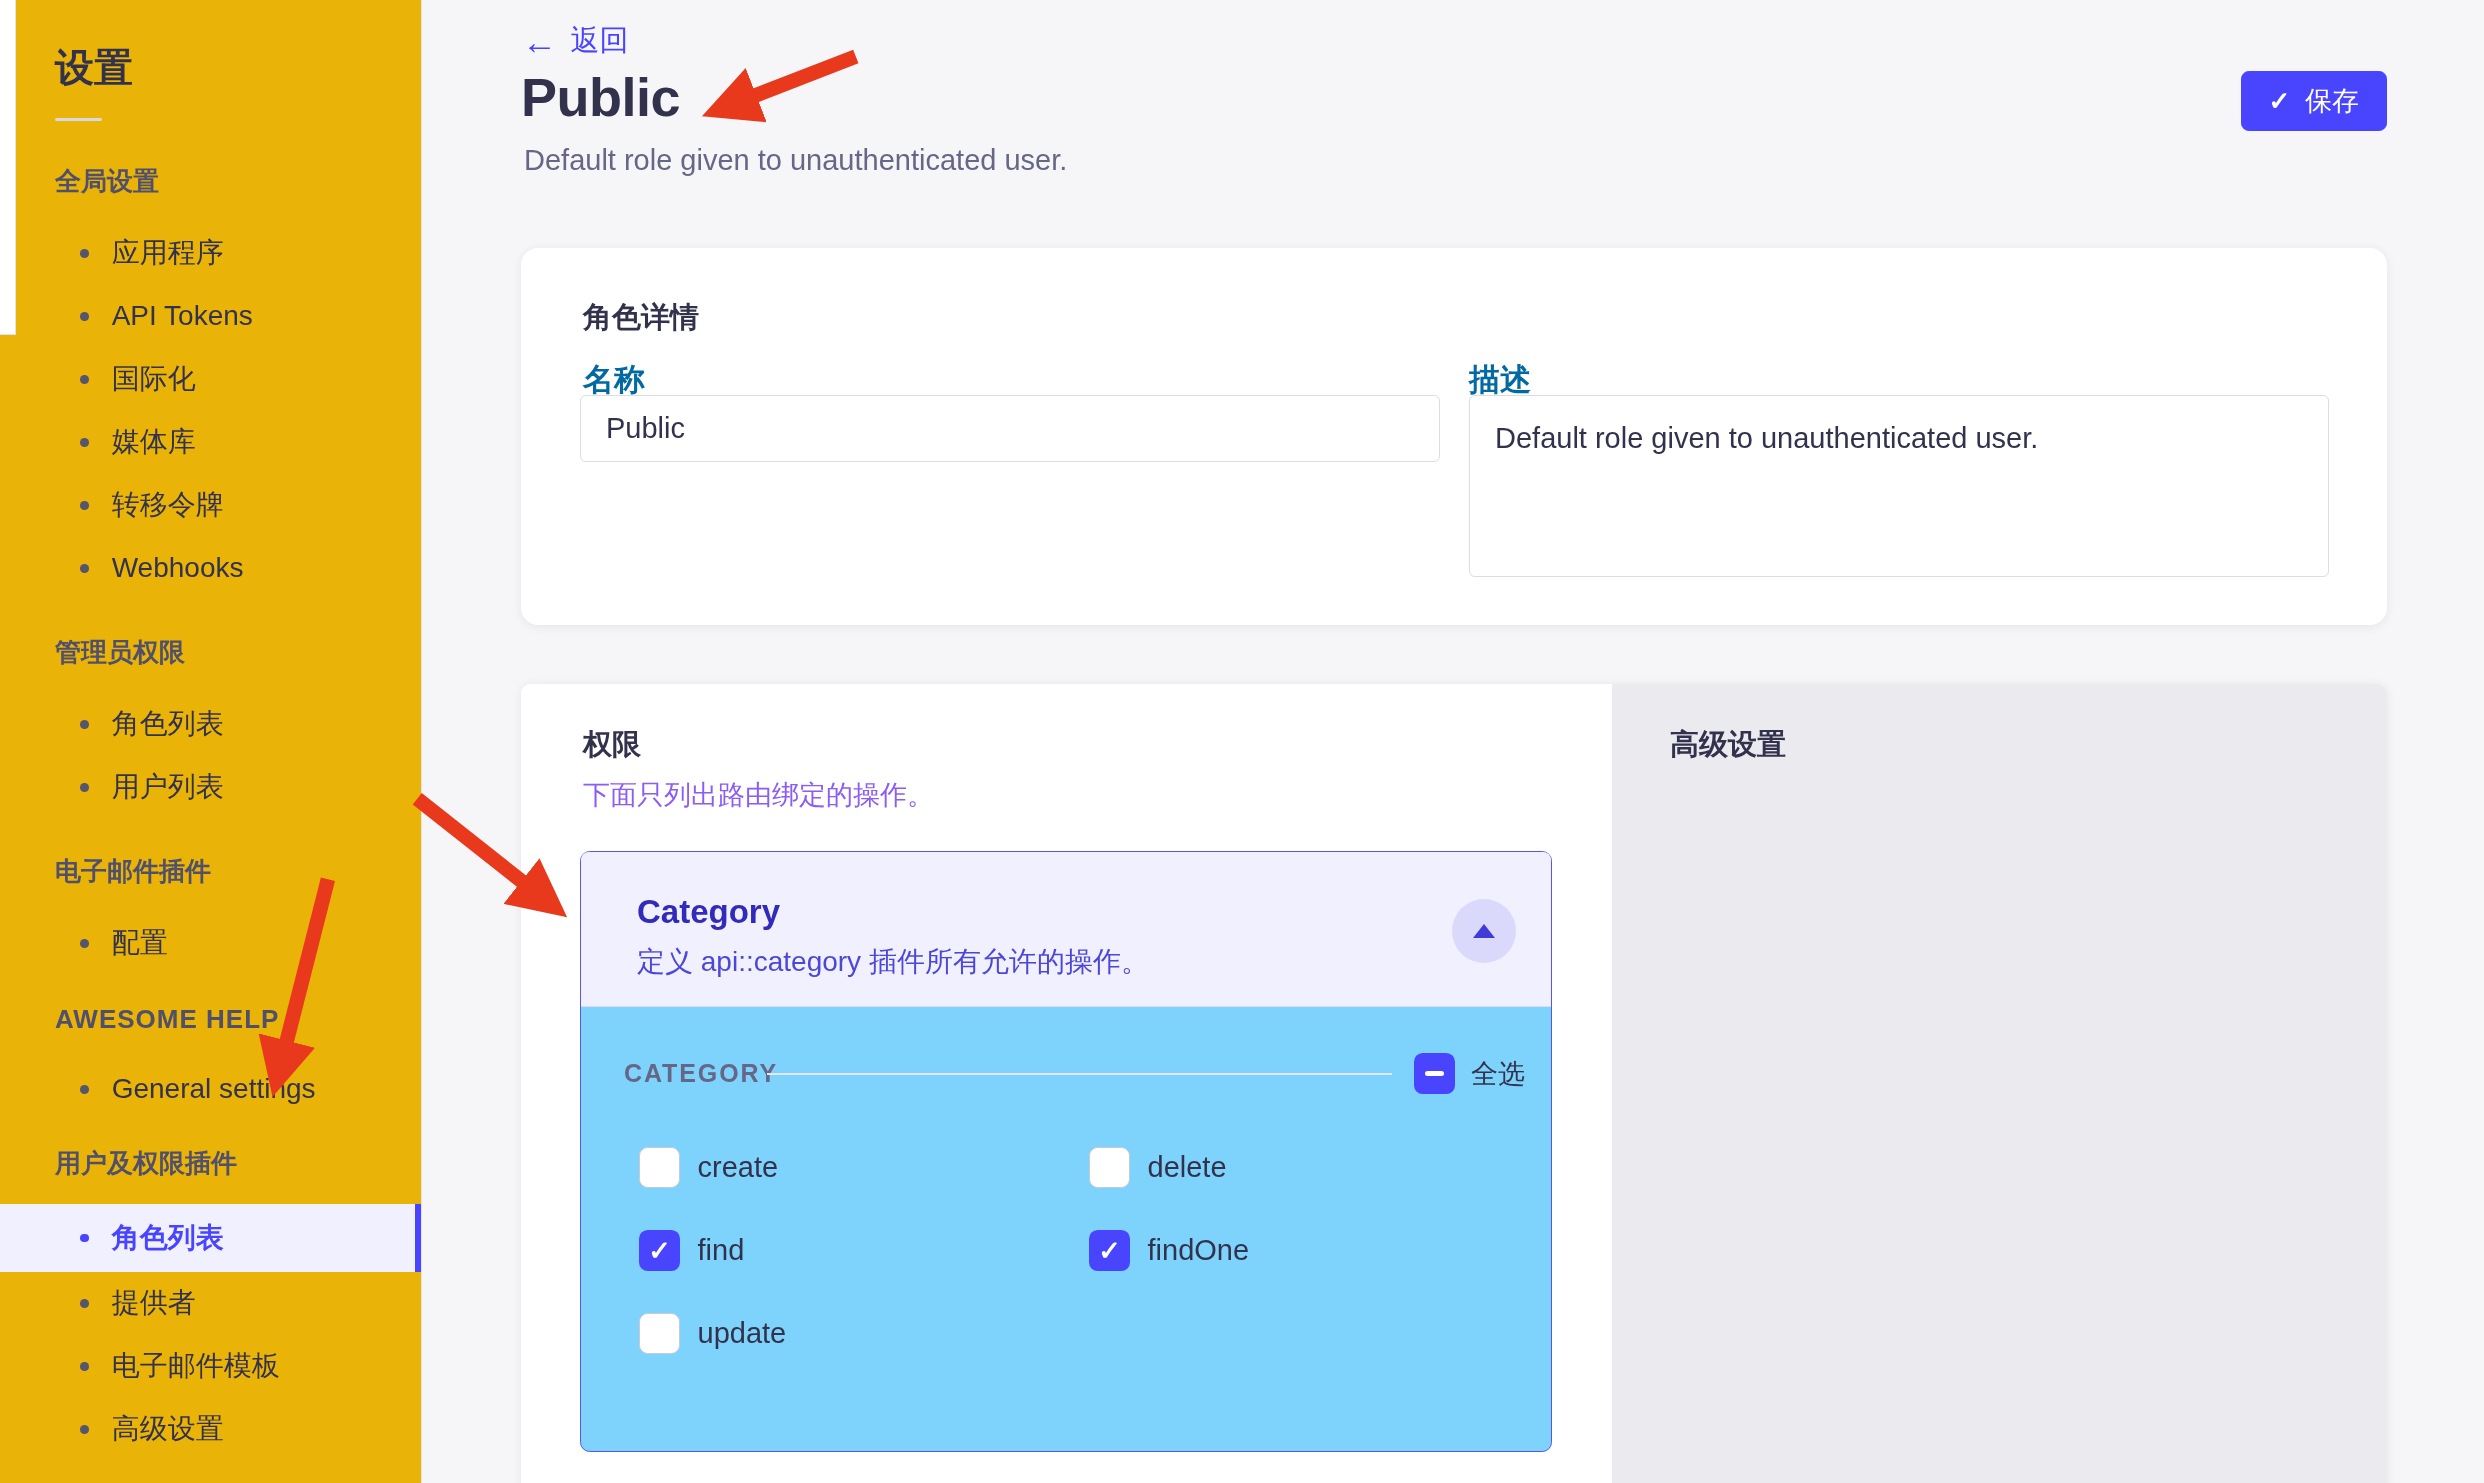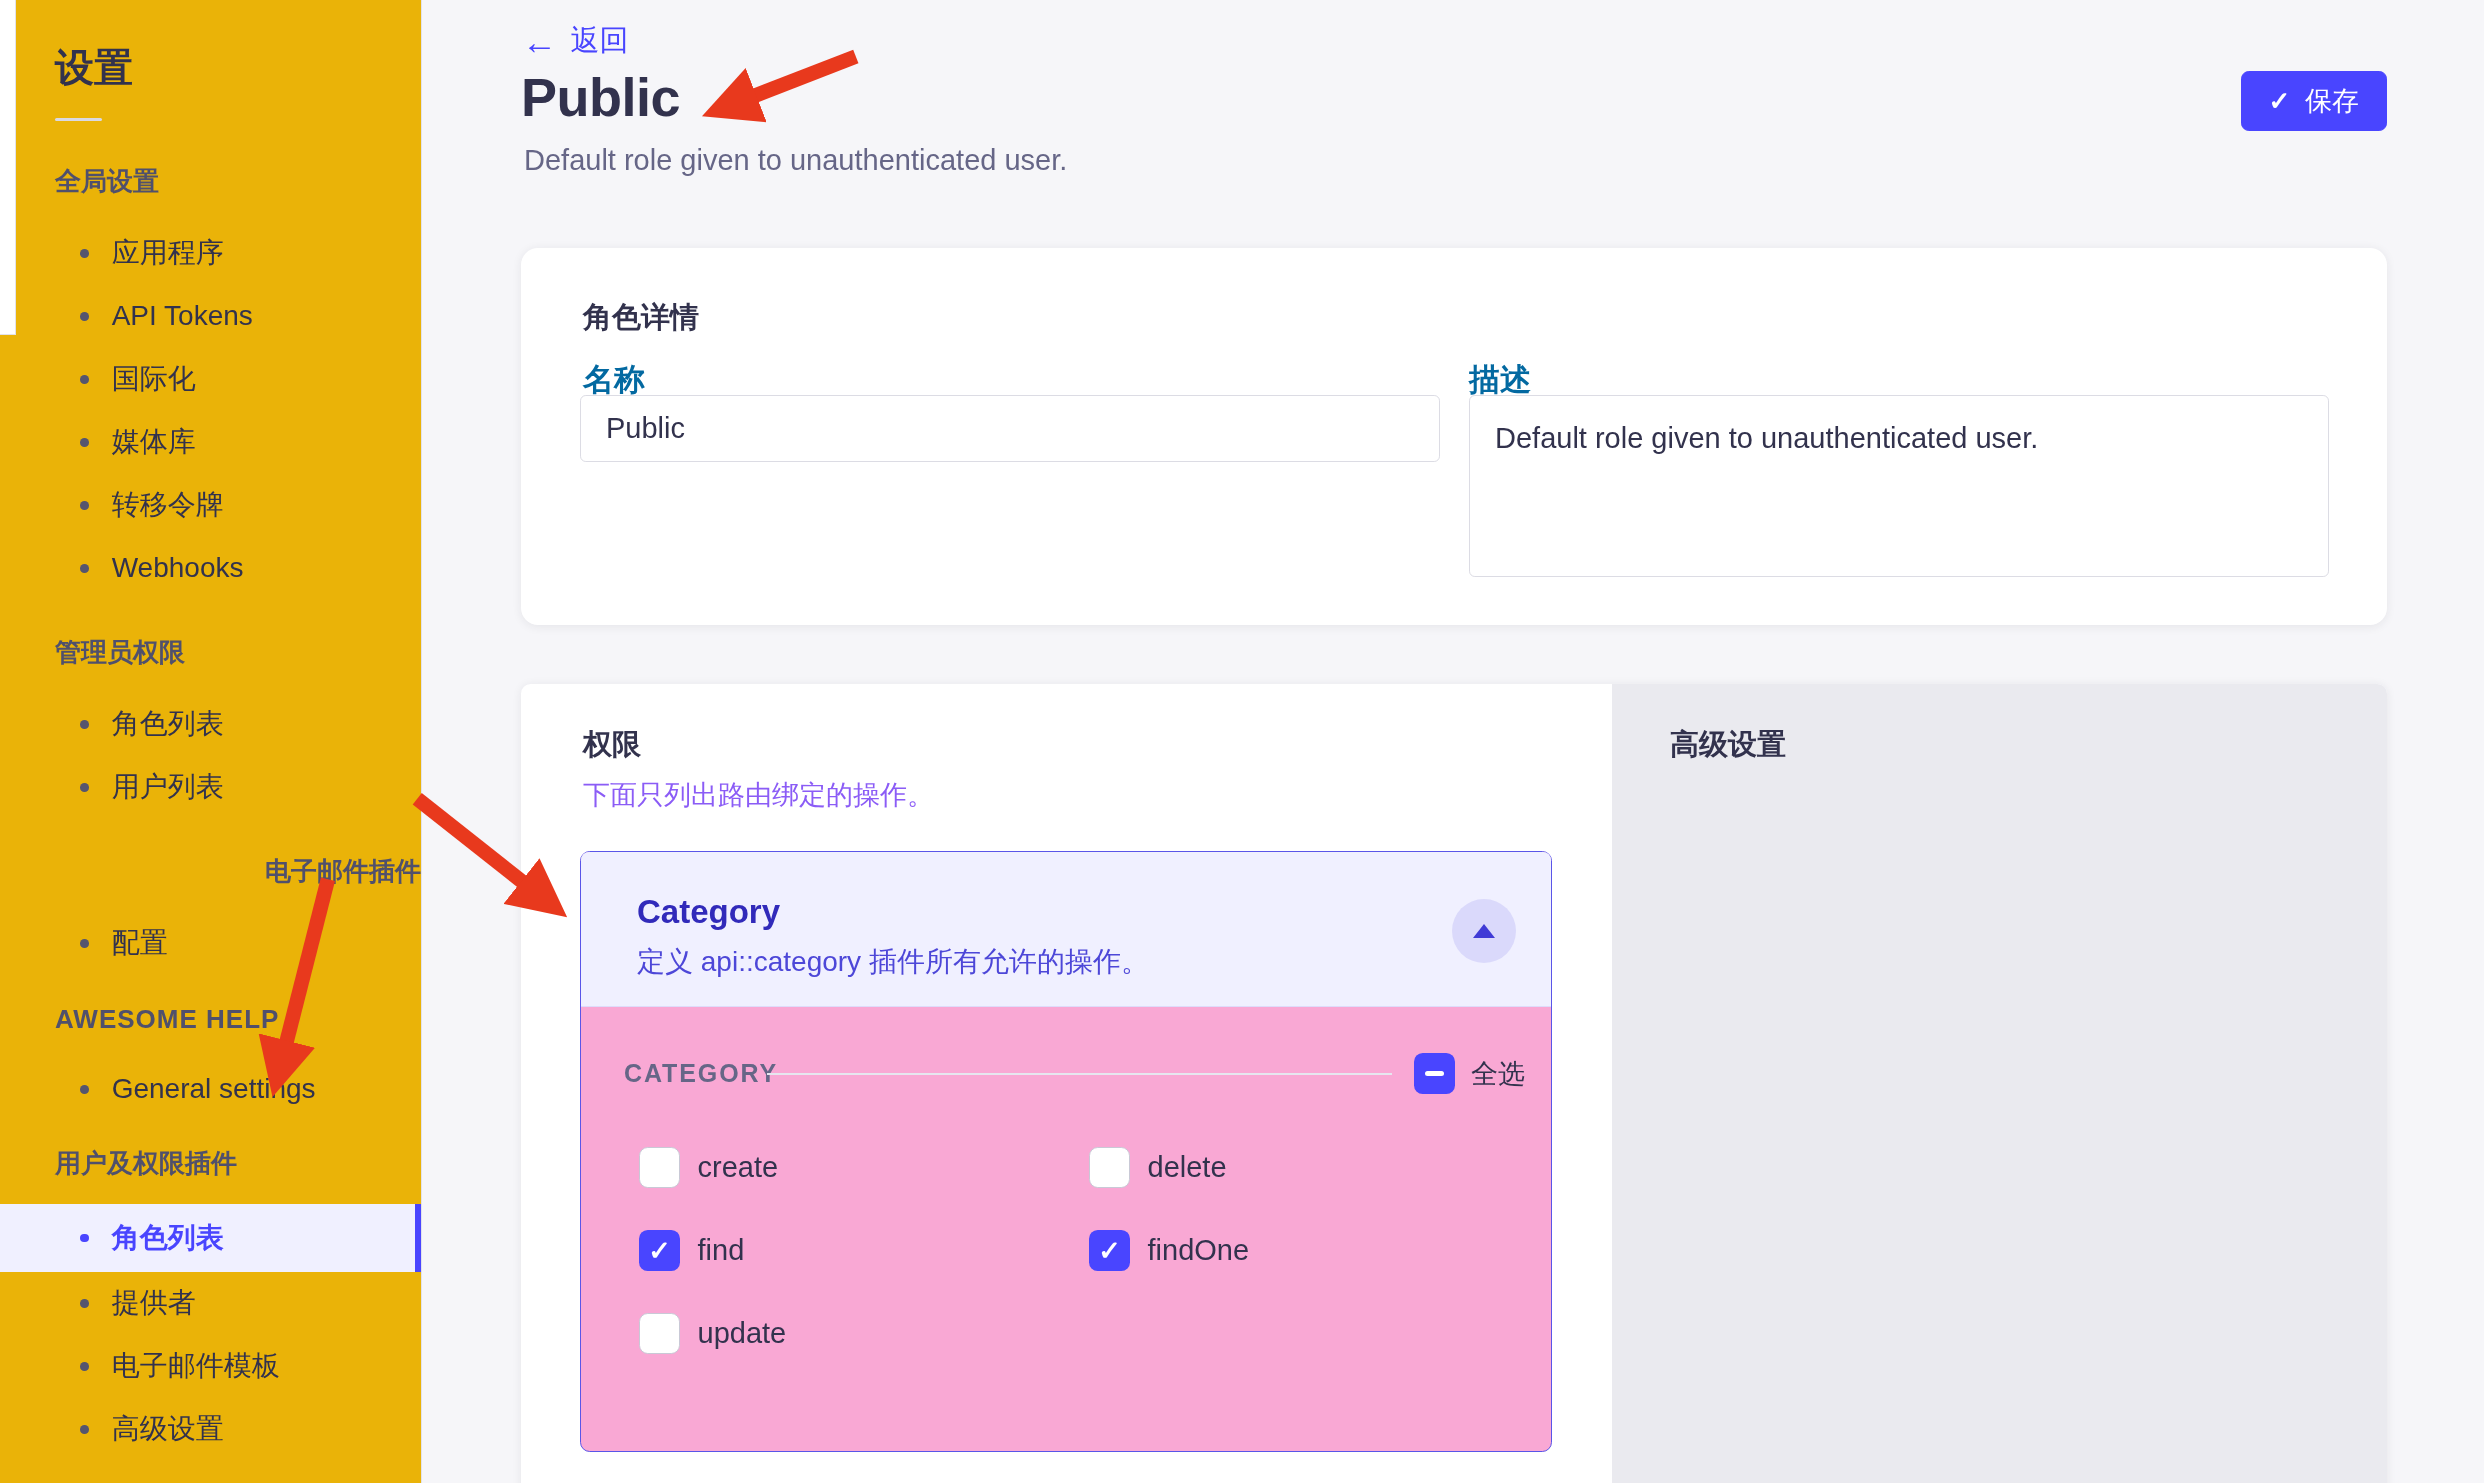--- a/index.html
+++ b/index.html
@@ -75,21 +75,21 @@
     position:absolute; width:860px; height:182px; padding:21.3px 25px;
     border:1.9px solid #dcdce4; border-radius:5.8px; background:#fff;
     font-size:29px; font-family:inherit; color:#32324d; line-height:43px; resize:none;
   }
 
   .perm-subtitle { position:absolute; left:62px; top:93px; font-size:27px; color:#8b5cf6; }
 
   
   .accordion {
     position:absolute; left:59px; top:167px; width:972px; height:601px;
-    border:1.9px solid #5a55e8; border-radius:9.7px; background:#f9a8d4;
+    border:1.9px solid #5a55e8; border-radius:9.7px; background:#7dd3fc;
   }
   .acc-header {
     position:absolute; left:0; right:0; top:0; height:155px;
     background:var(--highlight); border-radius:7.8px 7.8px 0 0; border-bottom:1px solid #dedcfb; cursor:pointer;
   }
   .acc-title { position:absolute; left:56px; top:41px; font-size:33px; font-weight:bold; color:#312aba; }
   .acc-subtitle { position:absolute; left:56px; top:91px; font-size:28px; color:#4d47d8; }
   .acc-toggle {
     position:absolute; right:35px; top:47px; width:64px; height:64px; border-radius:50%;
     background:#dad9fb; border:none; cursor:pointer;
@@ -169,21 +169,21 @@
       <ul class="side-list">
         <li class="side-item">
           <span class="bullet"></span>
           <span>角色列表</span>
         </li>
         <li class="side-item">
           <span class="bullet"></span>
           <span>用户列表</span>
         </li>
       </ul>
-      <div class="side-header" style=" text-align: right;">电子邮件插件</div>
+      <div class="side-header" style="">电子邮件插件</div>
       <ul class="side-list">
         <li class="side-item">
           <span class="bullet"></span>
           <span>配置</span>
         </li>
       </ul>
       <div class="side-header latin" style="margin-top: 29px;">AWESOME HELP</div>
       <ul class="side-list">
         <li class="side-item">
           <span class="bullet"></span>

